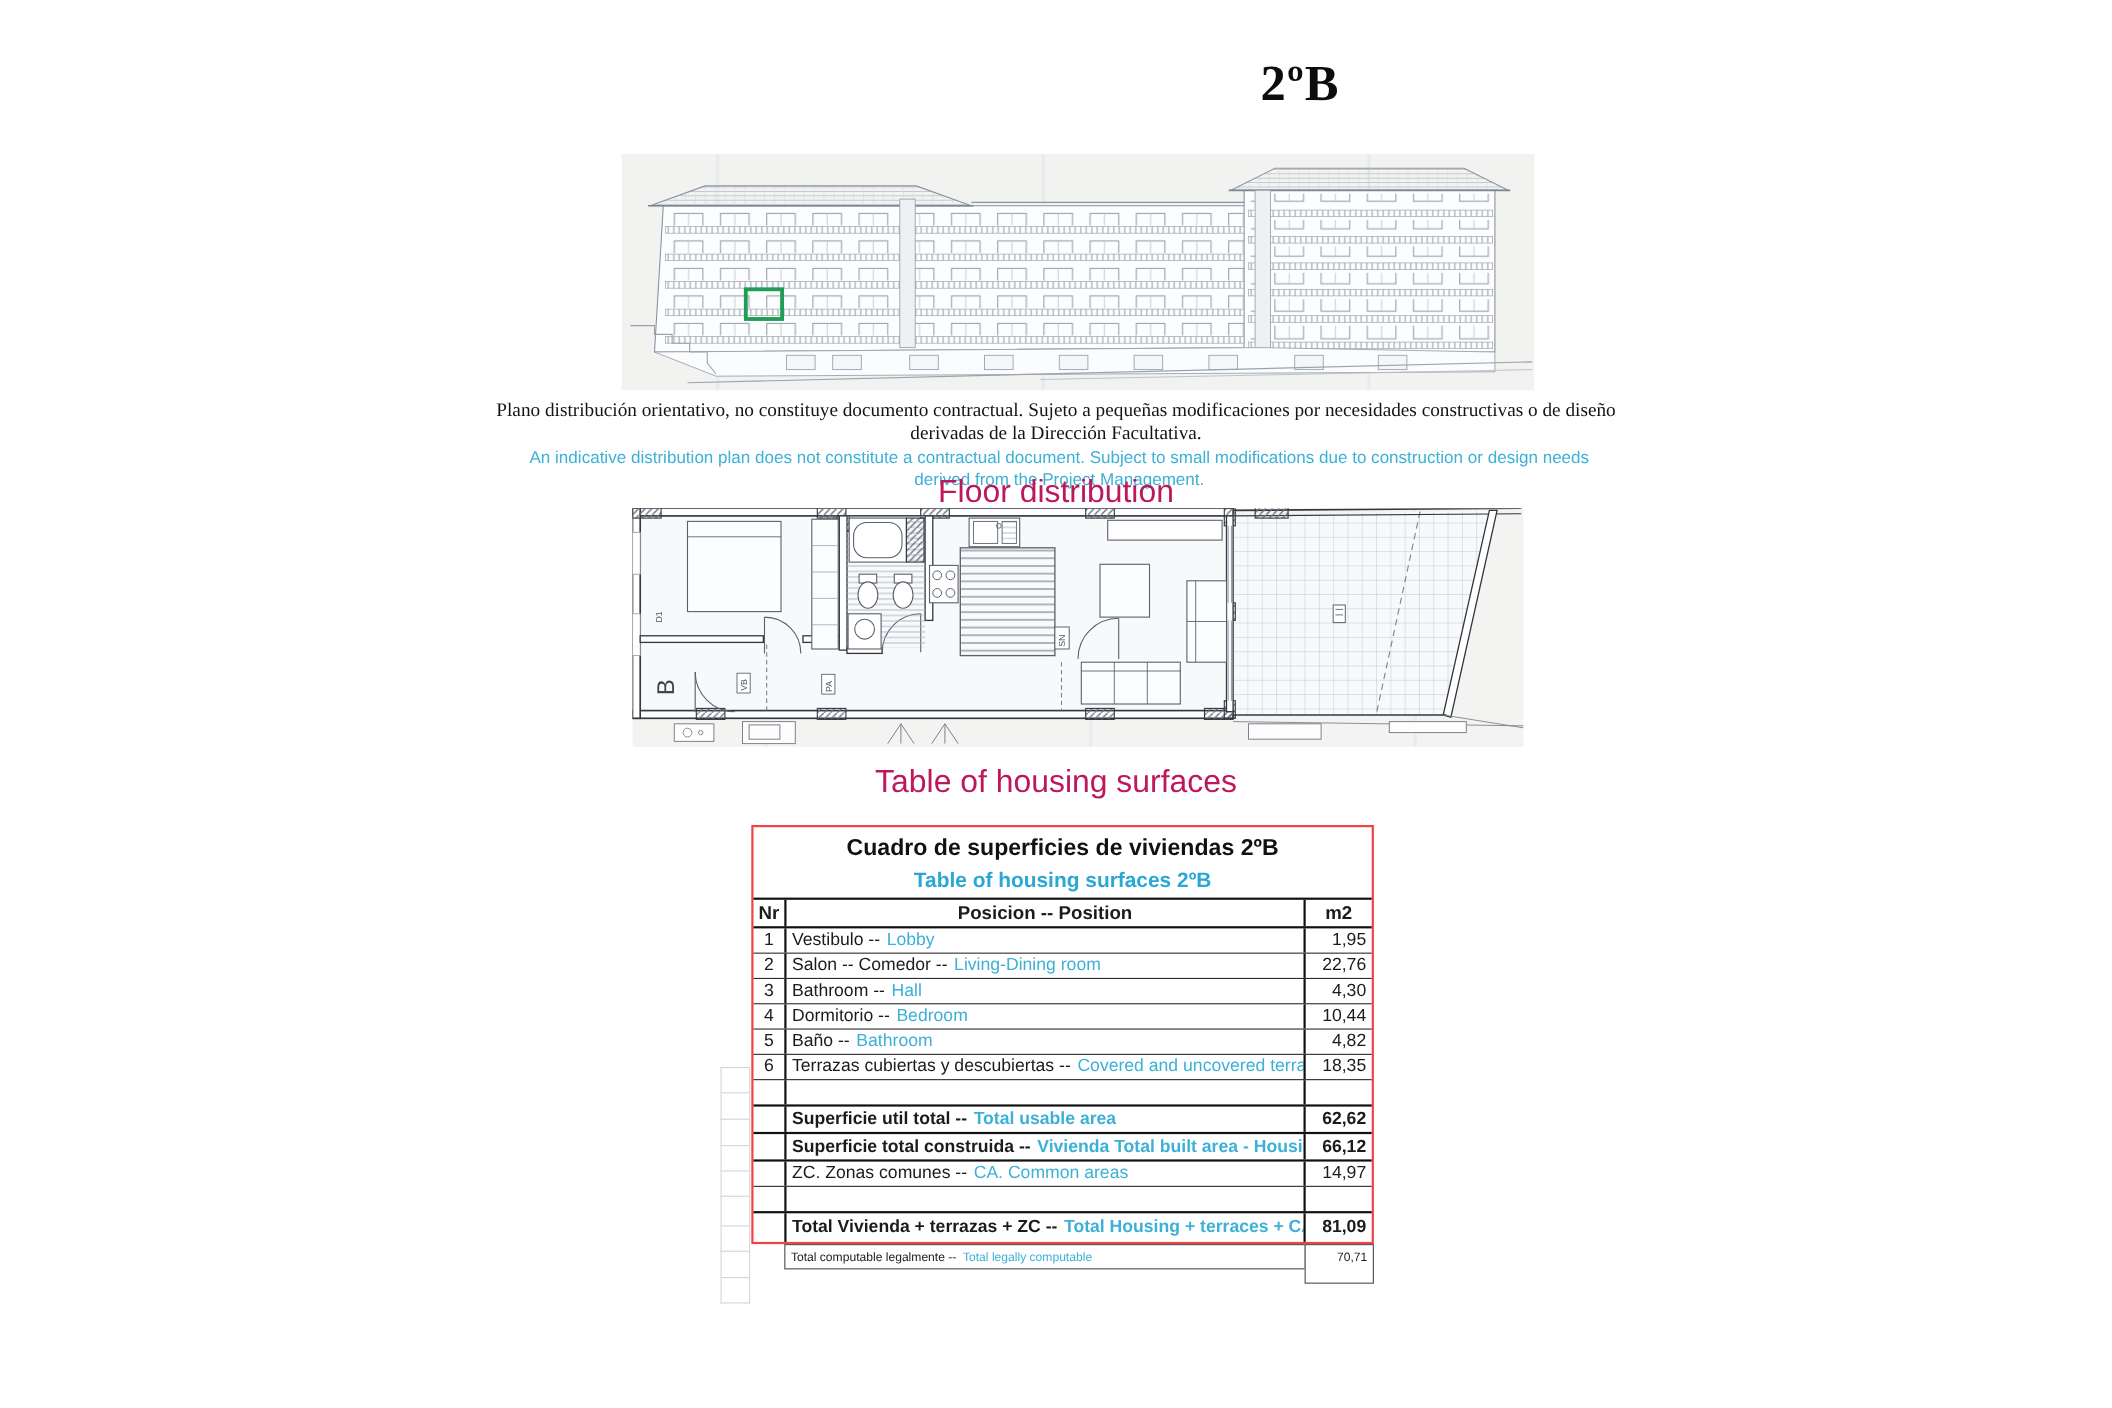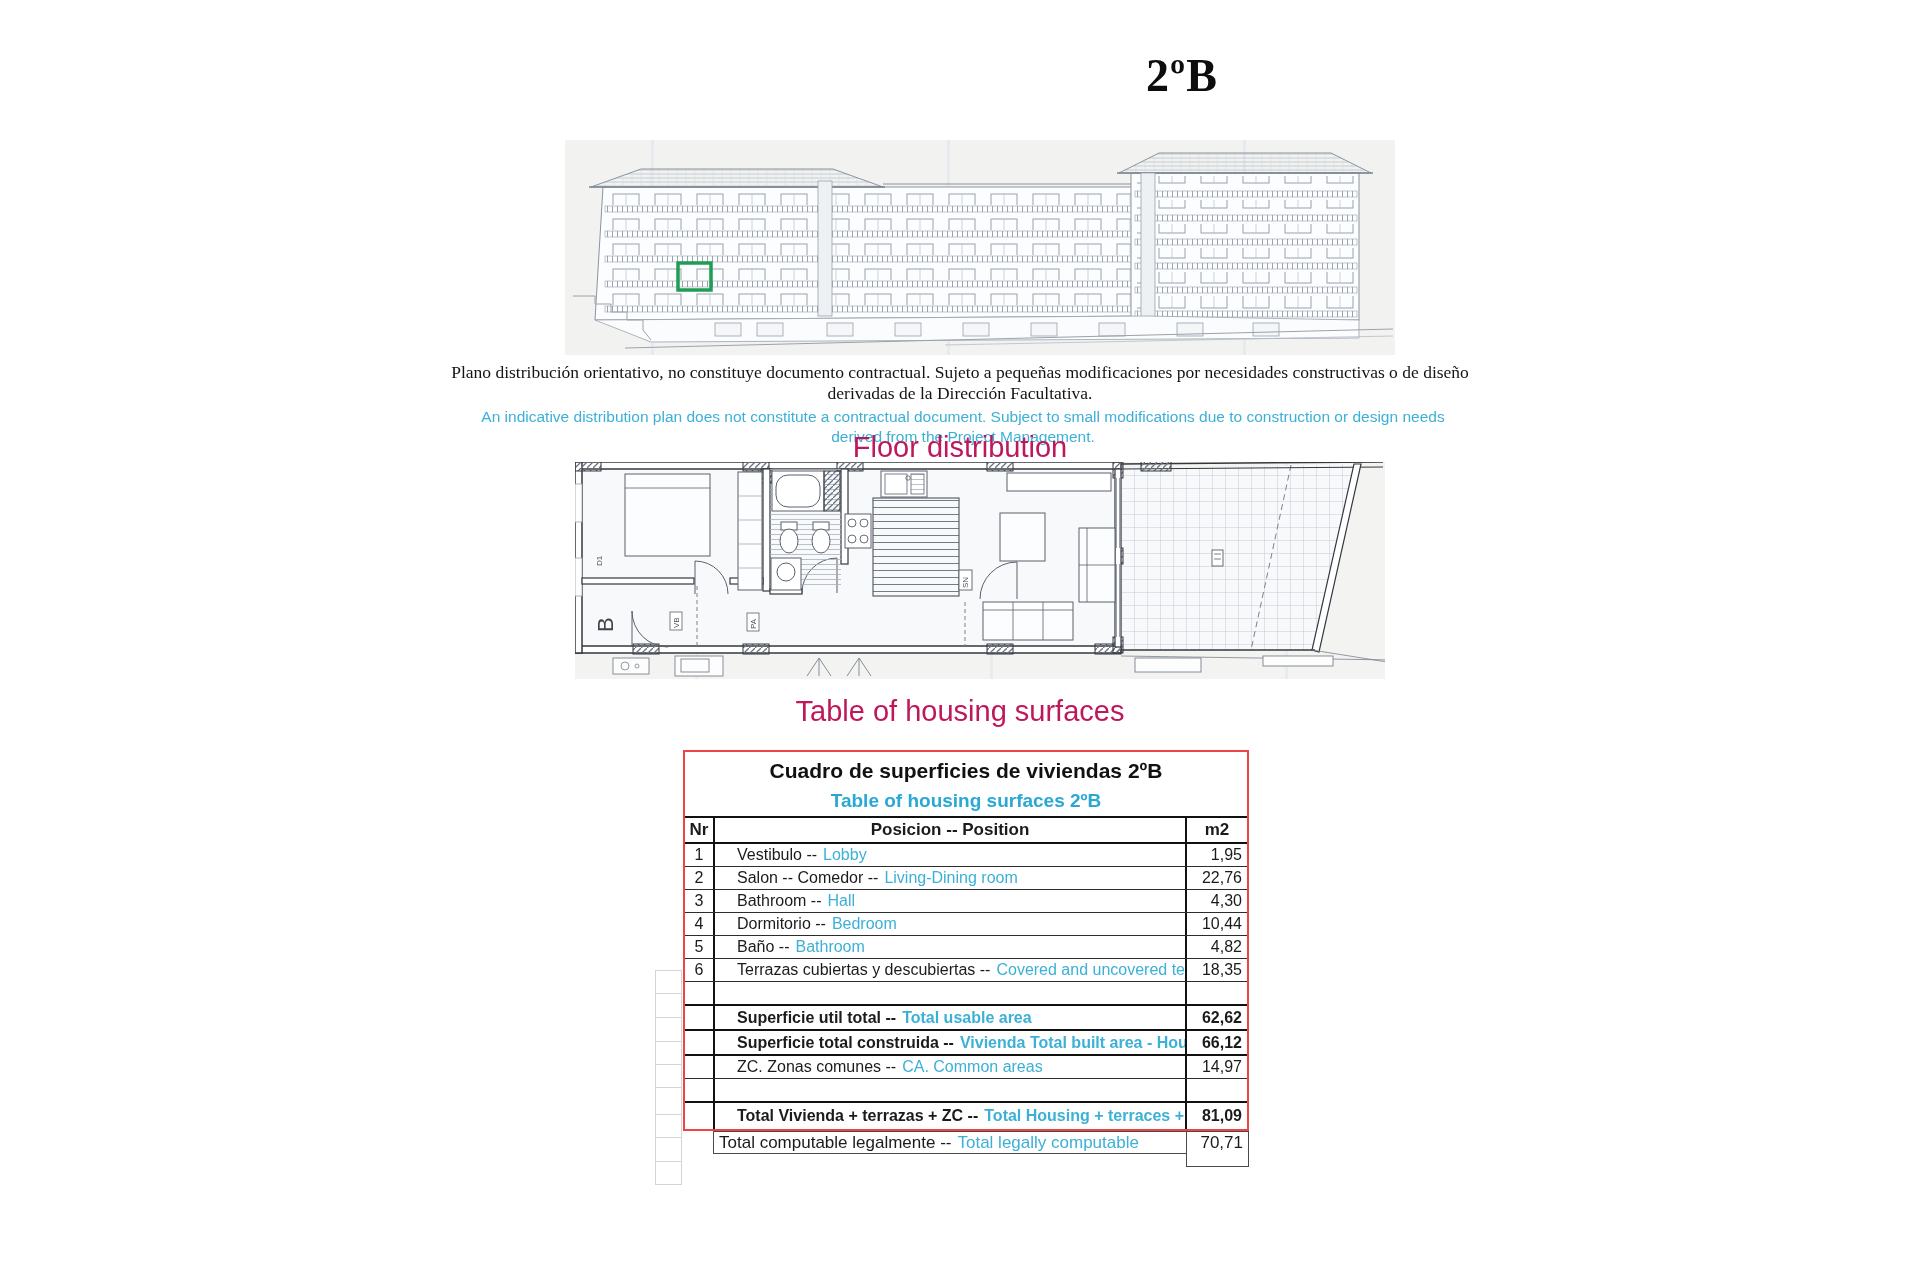--- a/index.html
+++ b/index.html
@@ -30,39 +30,39 @@
   .gutter{left:655px;top:970px;width:27px;}
   .gutter div{border:1px solid #d2d5d9;border-top:none;}
   .gutter div:first-child{border-top:1px solid #d2d5d9;}
 
   
   .stable{left:683px;top:750px;width:566px;border:2px solid #ef4444;background:#fff;box-sizing:border-box;}
   .t-title{height:36px;line-height:38px;text-align:center;font-weight:700;font-size:21px;color:#111;}
   .t-sub{height:28px;line-height:26px;text-align:center;font-weight:700;font-size:19px;color:#29a8d4;}
   .trow{display:flex;align-items:stretch;}
   .c-nr{width:30px;border-right:2px solid #111;text-align:center;box-sizing:border-box;}
-  .c-pos{flex:1;padding-left:22px;white-space:nowrap;overflow:hidden;}
+  .c-pos{flex:1;padding-left:5px;white-space:nowrap;overflow:hidden;}
   .c-m2{width:62px;border-left:2px solid #111;text-align:right;padding-right:5px;box-sizing:border-box;}
   .h22{height:22px;line-height:22px;}
   .h23{height:23px;line-height:23px;}
   .h24{height:24px;line-height:24px;}
   .h26{height:26px;line-height:26px;}
   .bt1{border-top:1px solid #2c2c2c;}
   .bt2{border-top:2px solid #111;}
   .t-head{font-weight:700;font-size:17px;}
   .t-head .c-pos{text-align:center;padding-left:0;}
   .t-head .c-m2{text-align:center;padding-right:0;}
   .r-data{font-size:16px;}
   .bold{font-weight:700;}
   .es{color:#1b1b1b;}
   .en{color:#3cb0d6;margin-left:6px;}
   .num{font-size:16px;}
 
   
-  .legal{left:713px;top:1131px;width:536px;display:flex;font-size:17px;}
+  .legal{left:713px;top:1131px;width:536px;display:flex;font-size:11px;}
   .legal .ldesc{flex:1;border:1px solid #4a4a4a;height:23px;line-height:22px;padding-left:5px;
                 box-sizing:border-box;background:#fff;white-space:nowrap;overflow:hidden;}
   .legal .lval{width:63px;border:1px solid #4a4a4a;border-left:1px solid #4a4a4a;margin-left:-1px;height:36px;
                line-height:22px;text-align:right;padding-right:5px;box-sizing:border-box;background:#fff;}
 </style>
 </head>
 <body>
 
 <div id="canvas">
 

